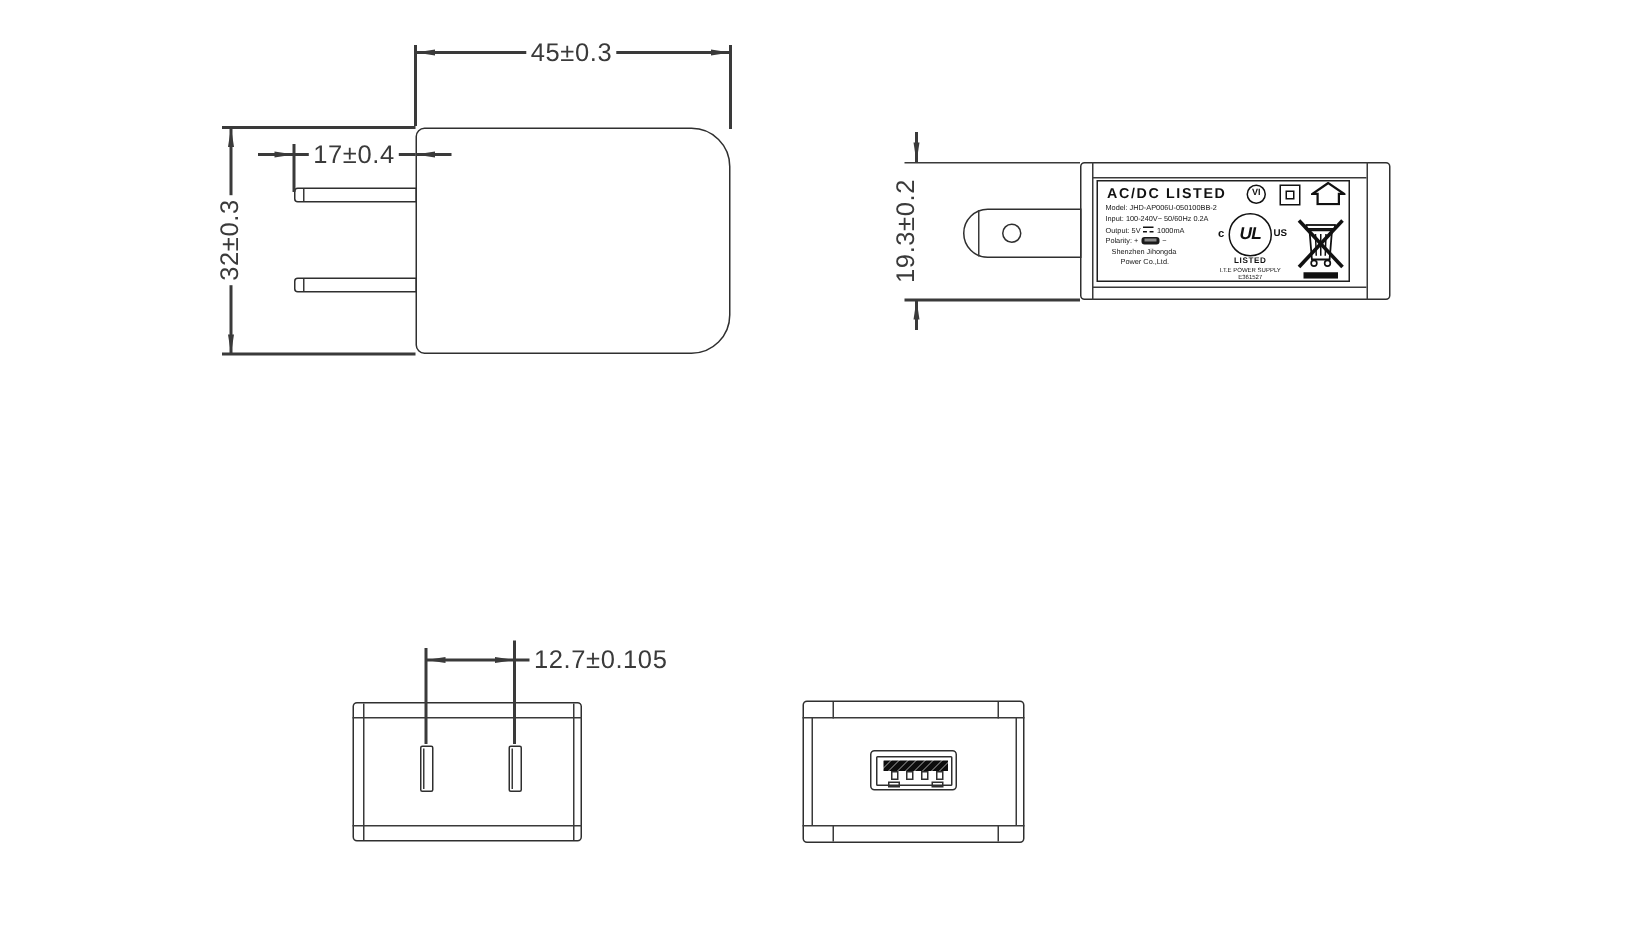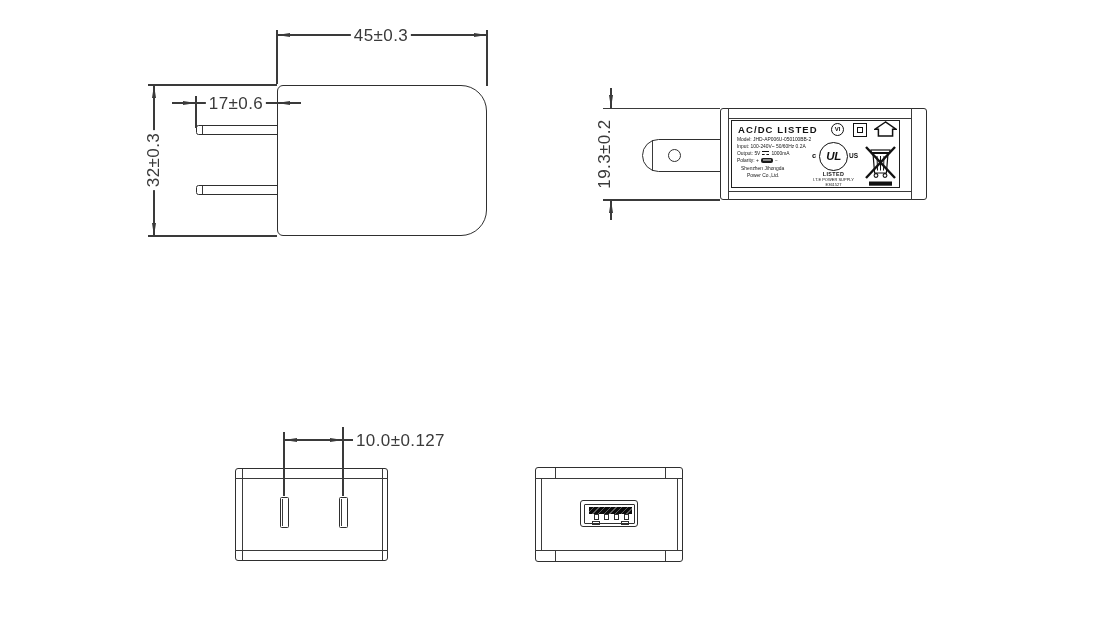--- a/index.html
+++ b/index.html
@@ -68,21 +68,21 @@
       <div class="dimtxt" style="left:381px;top:35px;">45±0.3</div>
     </div>
 
     <div>
       <div class="vl" style="left:195.4px;top:96px;height:32px;"></div>
       <div class="hl" style="left:196px;top:102.4px;width:81px;"></div>
       <div class="hl" style="left:172px;top:102.4px;width:24px;"></div>
       <div class="ah ah-right" style="left:183px;top:100.6px;"></div>
       <div class="hl" style="left:277px;top:102.4px;width:24px;"></div>
       <div class="ah ah-left" style="left:277px;top:100.6px;"></div>
-      <div class="dimtxt" style="left:236px;top:103px;">17±0.6</div>
+      <div class="dimtxt" style="left:236px;top:103px;">17±0.4</div>
     </div>
 
     <div>
       <div class="hl" style="left:148px;top:84.4px;width:129px;"></div>
       <div class="hl" style="left:148px;top:235.4px;width:129px;"></div>
       <div class="vl" style="left:153.4px;top:85px;height:151px;"></div>
       <div class="ah ah-up" style="left:151.6px;top:85px;"></div>
       <div class="ah ah-down" style="left:151.6px;top:223px;"></div>
       <div class="dimtxt rot" style="left:152.5px;top:160px;">32±0.3</div>
     </div>
@@ -169,21 +169,21 @@
     <div class="shape" style="left:338.5px;top:497px;width:9px;height:31px;border-width:1.2px;border-radius:1.5px;">
       <div class="vl" style="left:1.6px;top:.5px;height:27.5px;width:.9px;"></div>
     </div>
 
     <div>
       <div class="vl" style="left:283.4px;top:432px;height:64px;"></div>
       <div class="vl" style="left:342.4px;top:427px;height:69px;"></div>
       <div class="hl" style="left:284px;top:439.4px;width:69px;"></div>
       <div class="ah ah-left" style="left:284px;top:437.6px;"></div>
       <div class="ah ah-right" style="left:330px;top:437.6px;"></div>
-      <div class="dimtxt leftanchor" style="left:353px;top:440px;background:transparent;">10.0±0.127</div>
+      <div class="dimtxt leftanchor" style="left:353px;top:440px;background:transparent;">12.7±0.105</div>
     </div>
   </div>
 
   <div>
     <div class="shape" style="left:535px;top:467px;width:148px;height:95px;border-radius:3px;"></div>
     <div class="hl" style="left:535px;top:478.4px;width:148px;height:1px;"></div>
     <div class="hl" style="left:535px;top:549.6px;width:148px;height:1px;"></div>
     <div class="vl" style="left:555px;top:468px;height:10.5px;width:1px;"></div>
     <div class="vl" style="left:665px;top:468px;height:10.5px;width:1px;"></div>
     <div class="vl" style="left:555px;top:550px;height:11px;width:1px;"></div>

